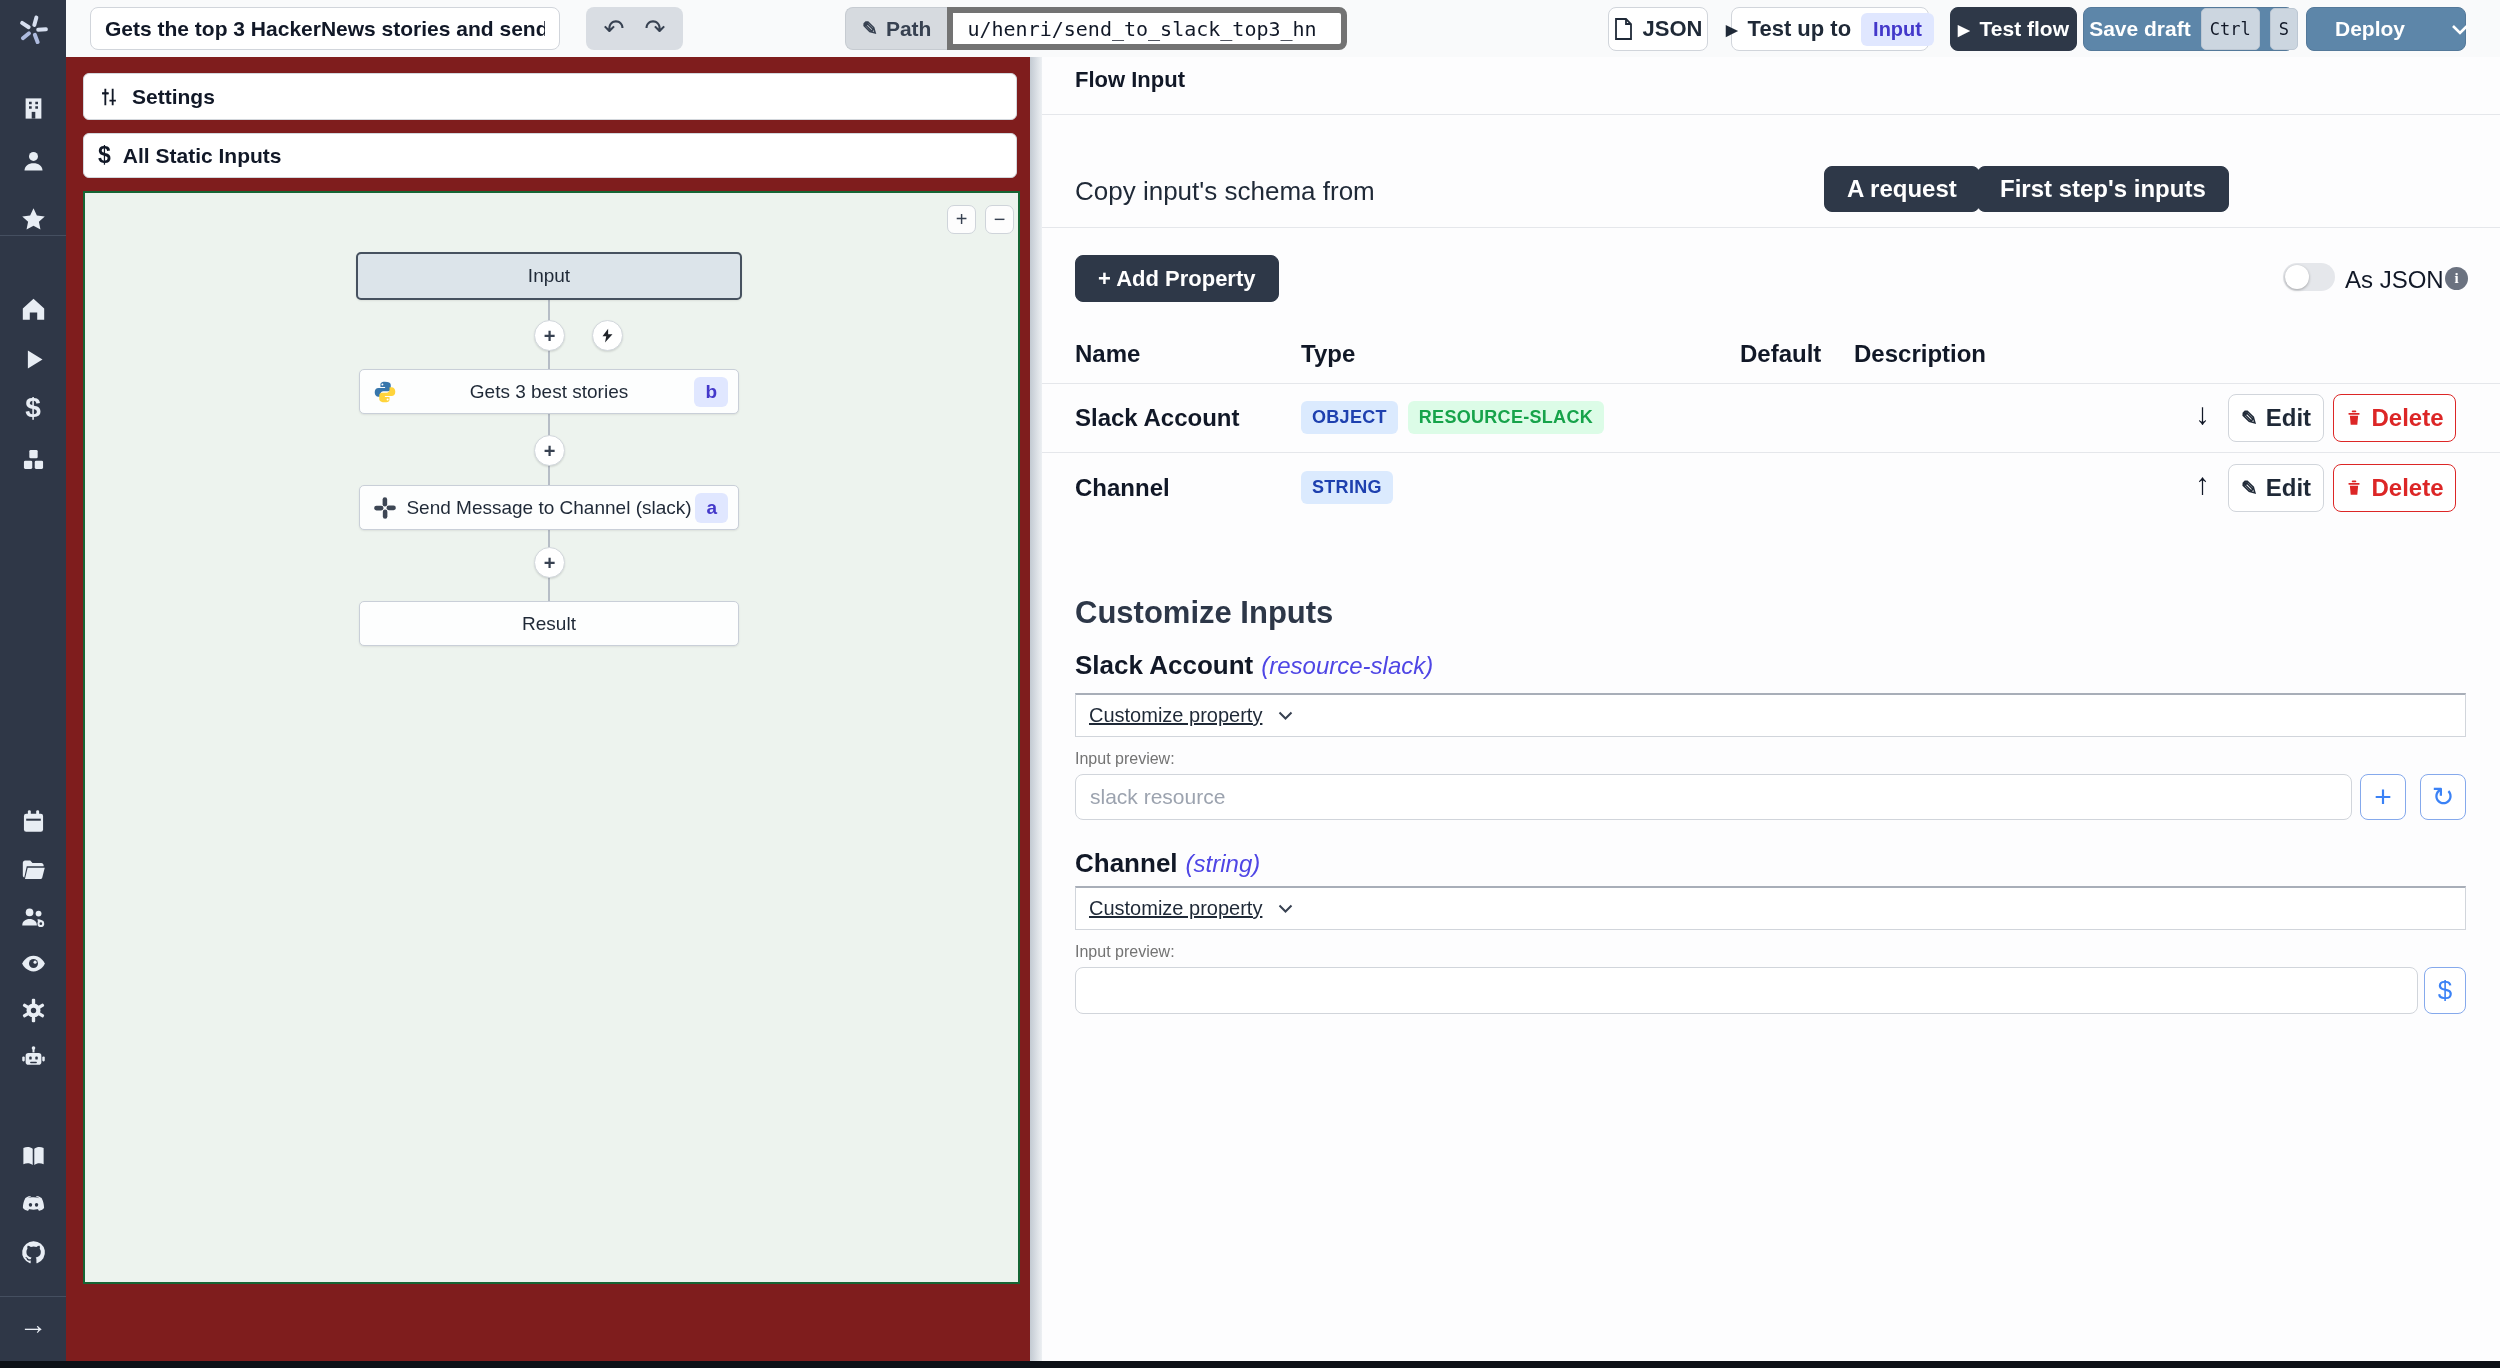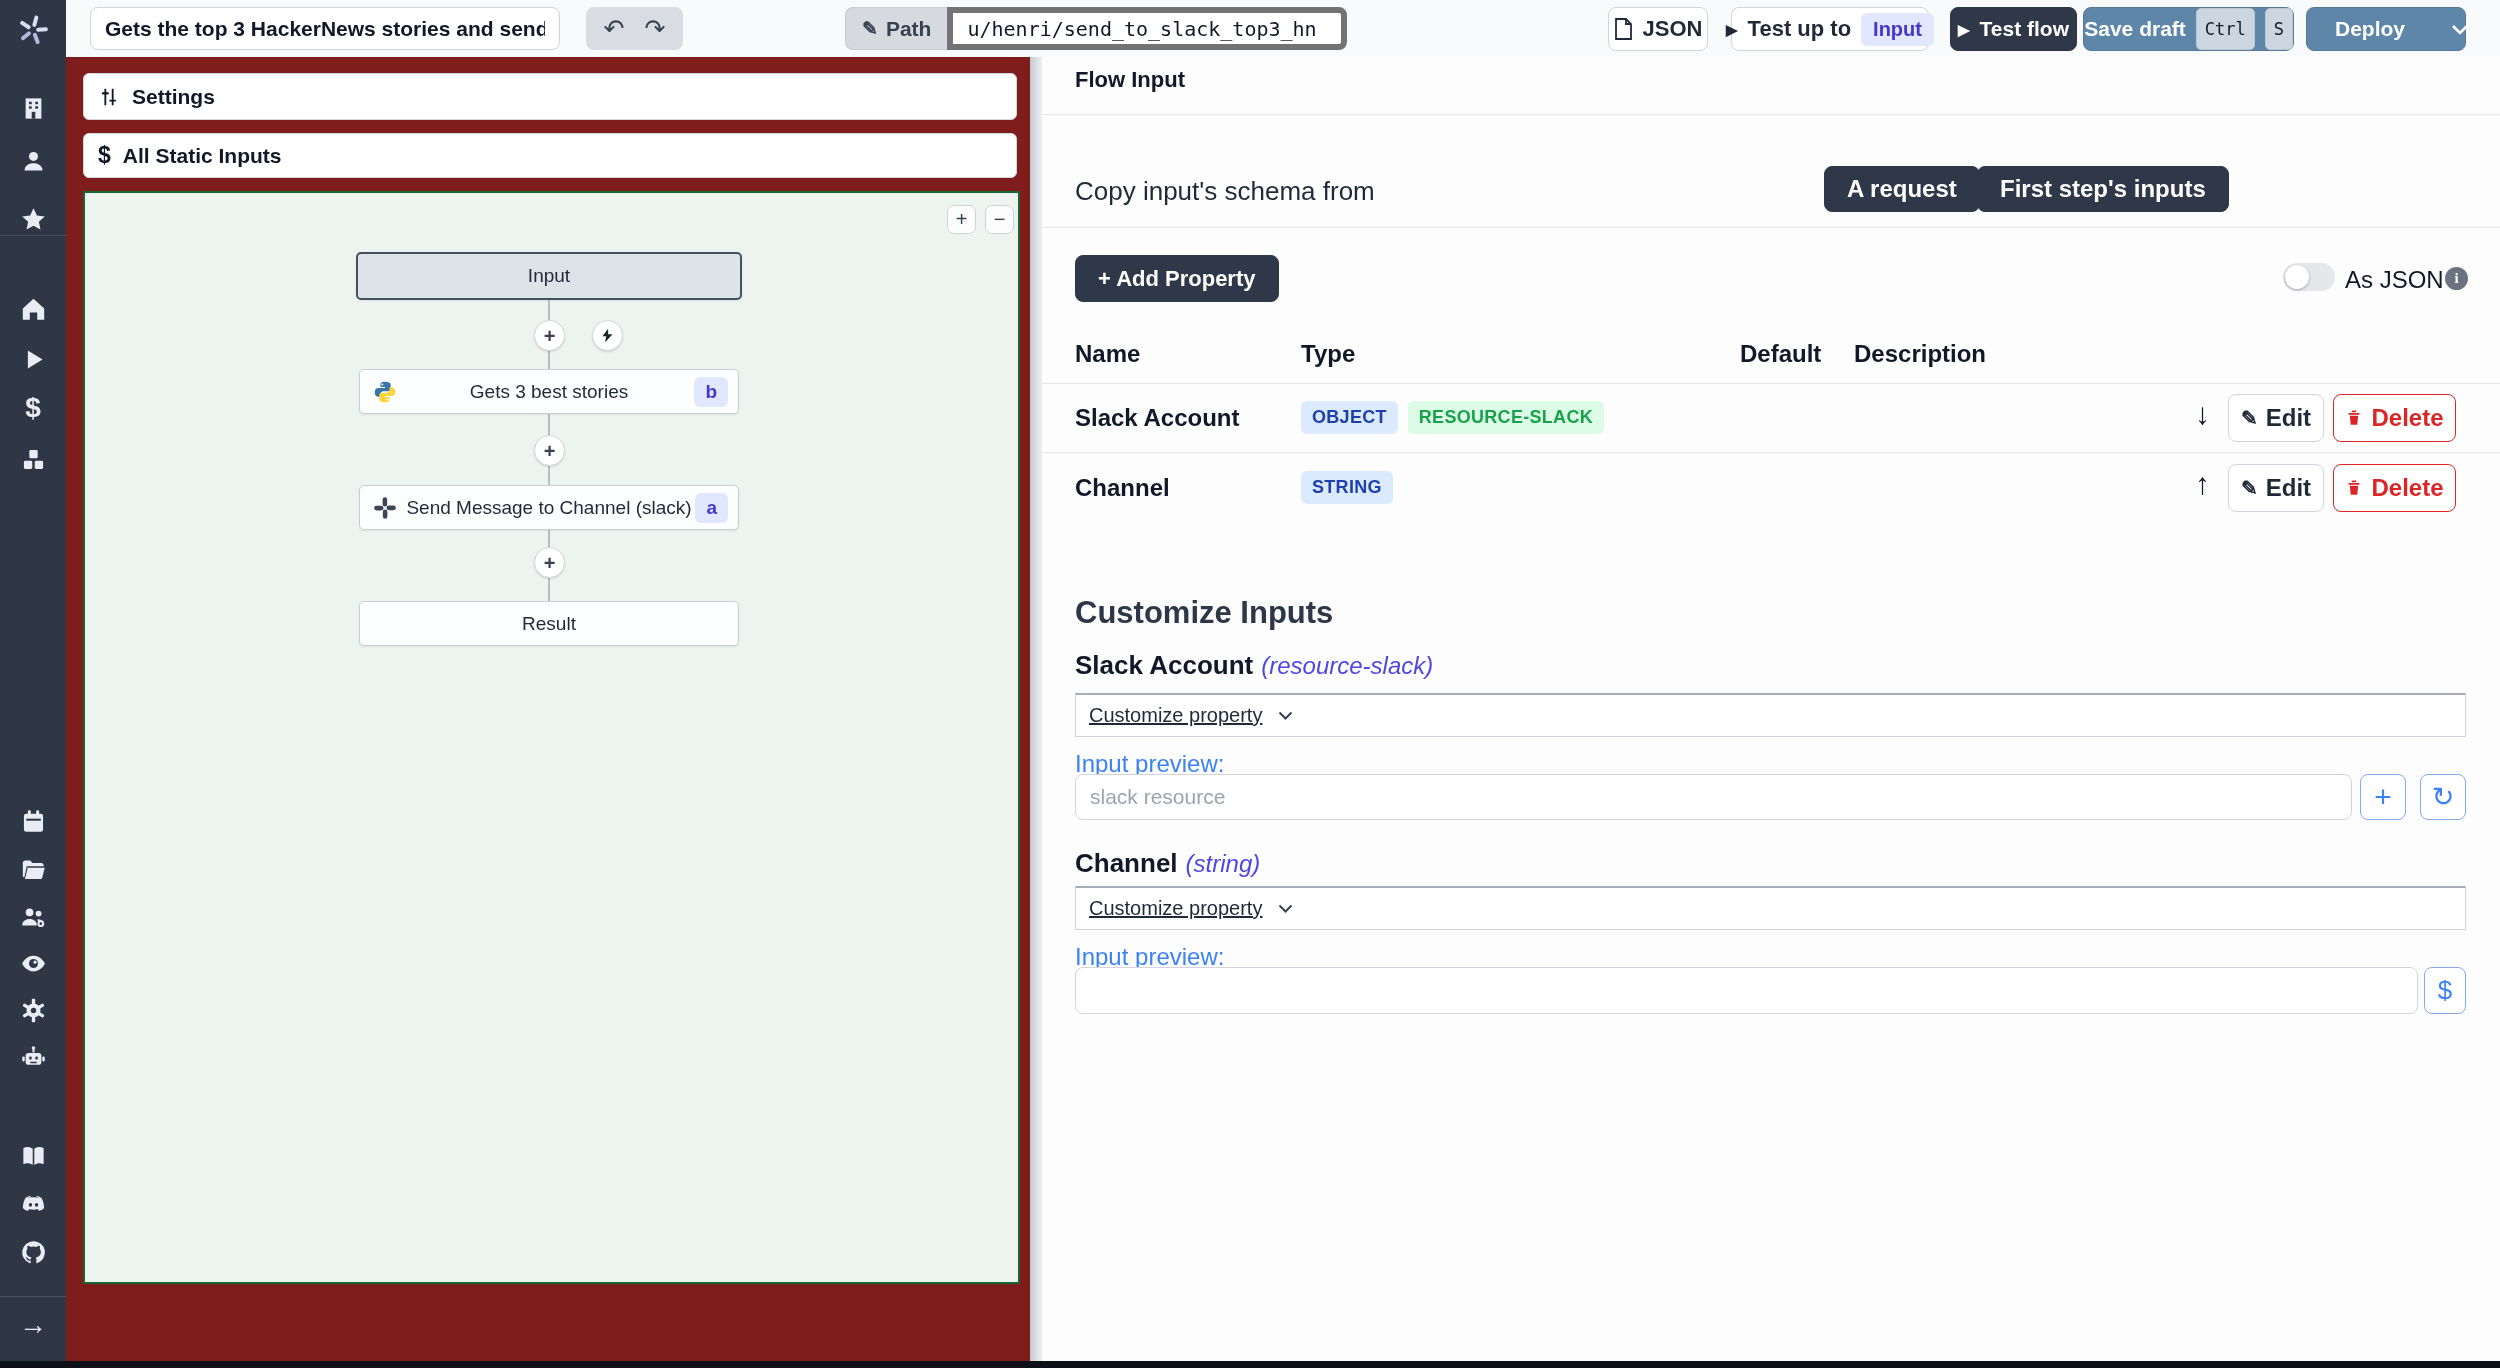--- a/index.html
+++ b/index.html
@@ -18,21 +18,21 @@
   .tb-abs { position:absolute; top:7px; }
   #title-input { left:24px; width:470px; height:43px; background:#fff; border:1px solid #d1d5db; border-radius:8px; font-size:21px; font-weight:600; padding:0 14px; color:#111827; font-family:"Liberation Sans",sans-serif; }
   #undo-redo { left:520px; width:97px; height:43px; background:#d9dde3; border-radius:8px; display:flex; align-items:center; justify-content:center; gap:20px; }
   #undo-redo span { font-size:25px; color:#374151; line-height:1; cursor:pointer; }
   #path-group { left:779px; height:43px; display:flex; }
   #path-label { display:flex; align-items:center; gap:8px; background:#d6dadf; border:1px solid #c6cbd1; border-right:none; border-radius:8px 0 0 8px; padding:0 16px; font-size:21px; font-weight:600; color:#374151; }
   #path-input { width:400px; height:43px; background:#fff; border:6px solid #737373; border-radius:0 8px 8px 0; font-family:"DejaVu Sans Mono",monospace; font-size:20px; padding:0 14px; color:#111827; }
   .btn { position:absolute; top:7px; display:flex; align-items:center; justify-content:center; gap:10px; height:44px; border-radius:8px; font-weight:600; font-size:22px; cursor:pointer; white-space:nowrap; }
   .btn-white { background:#fff; border:1px solid #d1d5db; color:#1f2937; }
   .btn-dark { background:#2e3848; border:1px solid #2e3848; color:#fff; }
-  .btn-steel { background:#5d86a9; border:1px solid #54799a; color:#fff;justify-content:flex-end; }
+  .btn-steel { background:#5d86a9; border:1px solid #54799a; color:#fff; }
   #btn-json { left:1542px; width:100px; }
   #btn-testupto { left:1665px; width:198px; }
   #btn-testflow { left:1884px; width:127px; font-size:21px; }
   #btn-savedraft { left:2017px; width:211px; font-size:21px; }
   #btn-deploy { left:2240px; width:160px; font-size:21px; padding:0; }
   .play-glyph { font-size:15px; line-height:1; }
   .badge-input { background:#e0e7ff; color:#4338ca; border-radius:6px; padding:5px 12px; font-size:20px; font-weight:600; }
   .kbd { background:#ccd6e0; border:1px solid #bcc7d3; border-radius:5px; padding:10px 8px; font-family:"DejaVu Sans Mono",monospace; font-size:17px; color:#111827; font-weight:400; }
   .deploy-div { width:1px; height:30px; background:rgba(0,0,0,.22); margin:0 12px 0 14px; }
 
@@ -93,21 +93,21 @@
   .tbadge-blue { background:#dbeafe; color:#1e40af; }
   .tbadge-green { background:#dcfce7; color:#16a34a; }
   .move-arrow { position:absolute; left:1153px; top:14px; font-size:30px; color:#111827; cursor:pointer; }
   .btn-edit { position:absolute; left:1186px; top:11px; width:96px; height:48px; background:#fff; border:1px solid #d1d5db; border-radius:8px; display:flex; align-items:center; justify-content:center; gap:8px; font-size:24px; font-weight:600; color:#1f2937; cursor:pointer; }
   .btn-delete { position:absolute; left:1291px; top:11px; width:123px; height:48px; background:#fff; border:1px solid #dc2626; border-radius:8px; display:flex; align-items:center; justify-content:center; gap:8px; font-size:24px; font-weight:600; color:#dc2626; cursor:pointer; }
   #customize-header { left:33px; top:538px; font-size:31px; font-weight:800; color:#2d3748; }
   .sec-title { position:absolute; left:33px; font-size:26px; font-weight:700; color:#111827; }
   .sec-type { font-size:24px; font-weight:400; font-style:italic; color:#4f46e5; margin-left:8px; }
   .custom-box { position:absolute; left:33px; width:1391px; height:44px; background:#fff; border:1px solid #d1d5db; border-top:2px solid #a8aeb8; display:flex; align-items:center; gap:16px; padding:0 13px; }
   .custom-label { font-size:20px; color:#1f2937; text-decoration:underline; cursor:pointer; }
-  .preview-label { position:absolute; left:33px; font-size:24px; color:#3b82f6; }
+  .preview-label { position:absolute; left:33px; font-size:16px; color:#737373; }
   .preview-input { position:absolute; left:33px; height:46px; background:#fff; border:1px solid #d1d5db; border-radius:8px; font-size:21px; padding:0 14px; color:#111827; font-family:"Liberation Sans",sans-serif; }
   .preview-input::placeholder { color:#9ca3af; }
   #sec1-title { top:593px; } #box-1 { top:636px; } #preview1-label { top:693px; } #input-1 { top:717px; width:1277px; }
   #sec2-title { top:791px; } #box-2 { top:829px; } #preview2-label { top:886px; } #input-2 { top:910px; width:1343px; height:47px; }
   .blue-btn { position:absolute; width:46px; height:46px; background:#fff; border:1px solid #85a9ec; border-radius:8px; display:flex; align-items:center; justify-content:center; color:#3b82f6; cursor:pointer; }
   #btn-plus-res { left:1318px; top:717px; font-size:30px; font-weight:400; }
   #btn-refresh { left:1378px; top:717px; font-size:27px; }
   #btn-dollar { left:1382px; top:910px; width:42px; height:47px; font-size:26px; }
 
   #bottom-strip { position:absolute; left:0; top:1361px; width:2500px; height:7px; background:#0d1117; z-index:9; }

